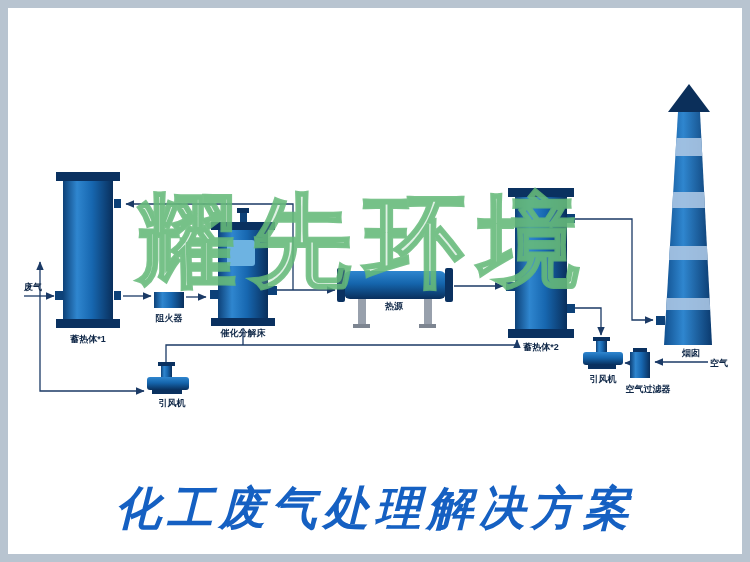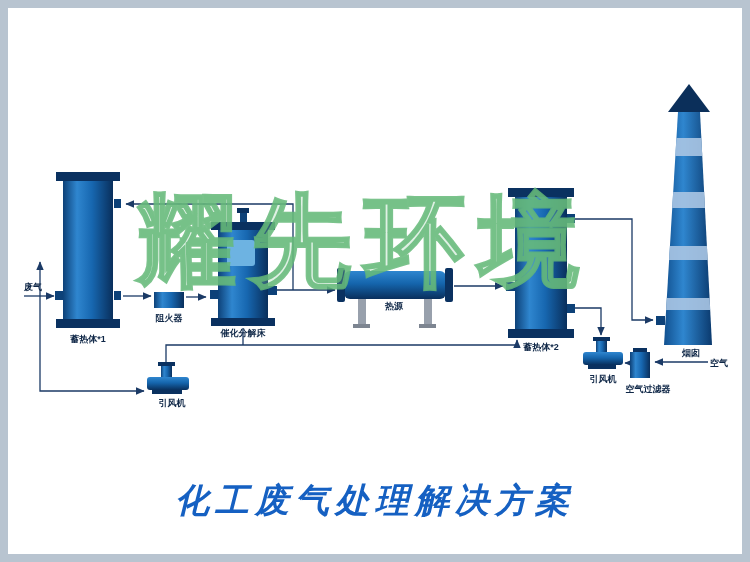--- a/index.html
+++ b/index.html
@@ -18,21 +18,21 @@
     font-family:"Liberation Serif", serif;
     font-size:100px; font-weight:bold; letter-spacing:14px; white-space:nowrap;
     color:rgba(150,210,165,0.30);
     -webkit-text-stroke:2.5px rgba(100,185,120,0.85);
     pointer-events:none;
     margin-left:11px;
   }
   .title {
     position:absolute; left:0; top:470px; width:100%; z-index:2;
     text-align:center; font-family:"Liberation Serif", serif;
-    font-size:34px; font-weight:bold; font-style:italic;
+    font-size:46px; font-weight:bold; font-style:italic;
     letter-spacing:6px; color:#1560c2; white-space:nowrap;
   }
 </style>
 </head>
 <body>
 
 <div class="canvas">
 
   <svg class="diagram" width="734" height="546" viewBox="8 8 734 546" xmlns="http://www.w3.org/2000/svg">
     <defs>

